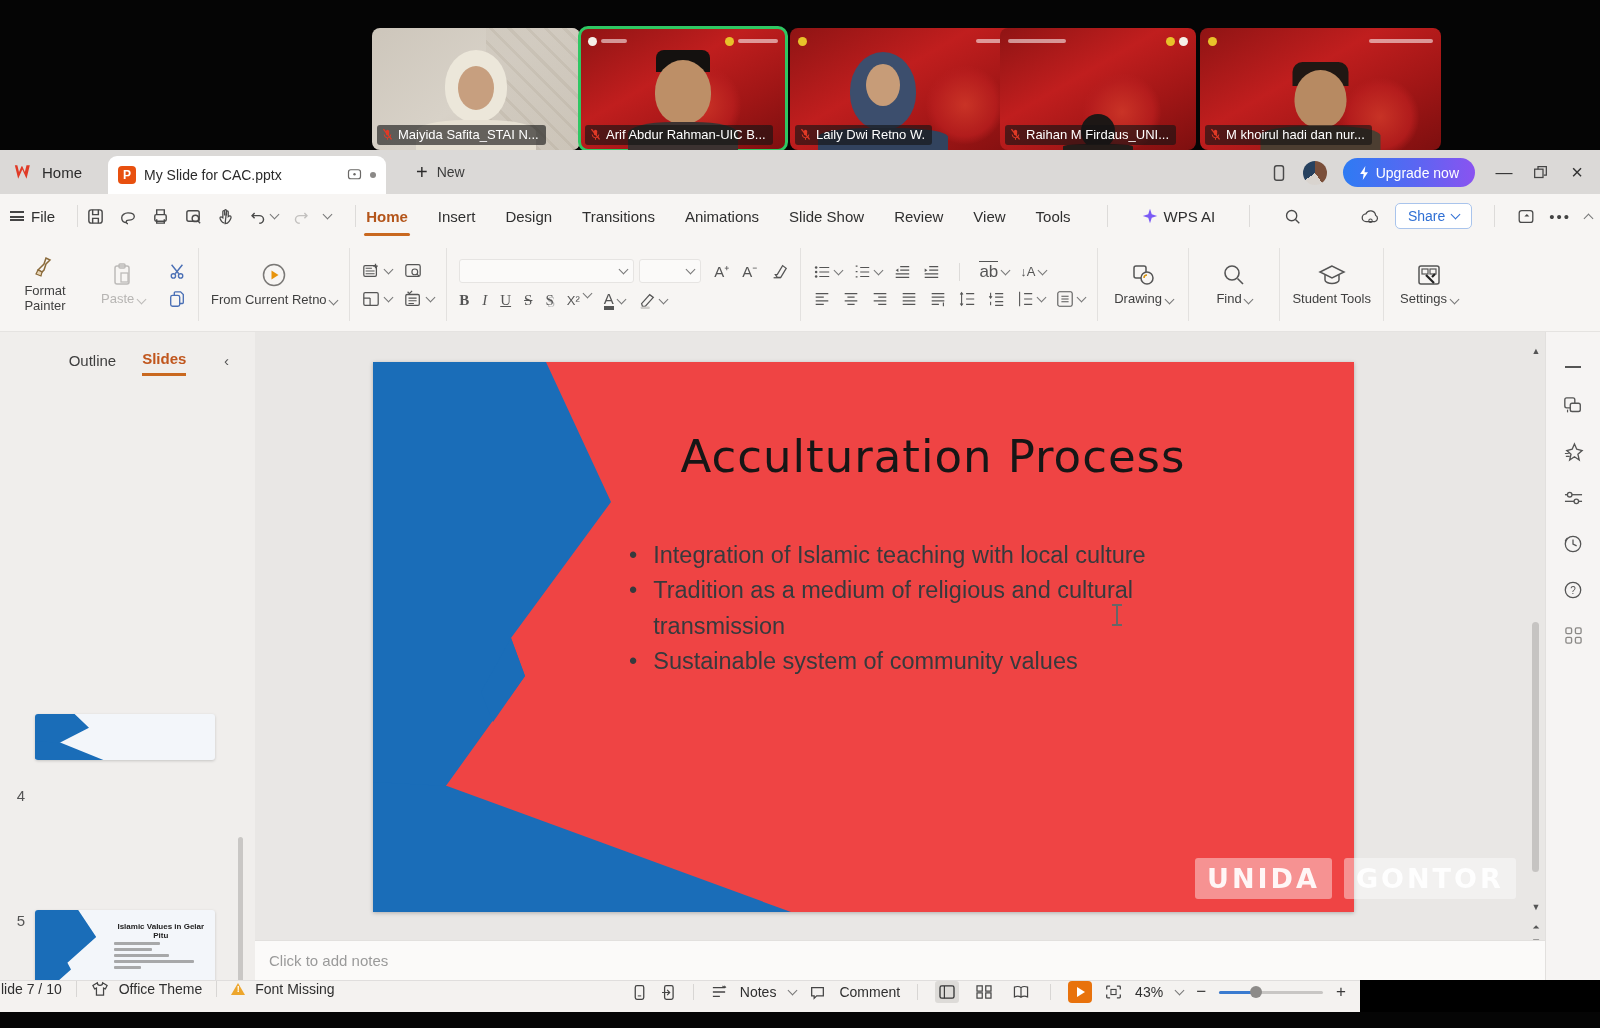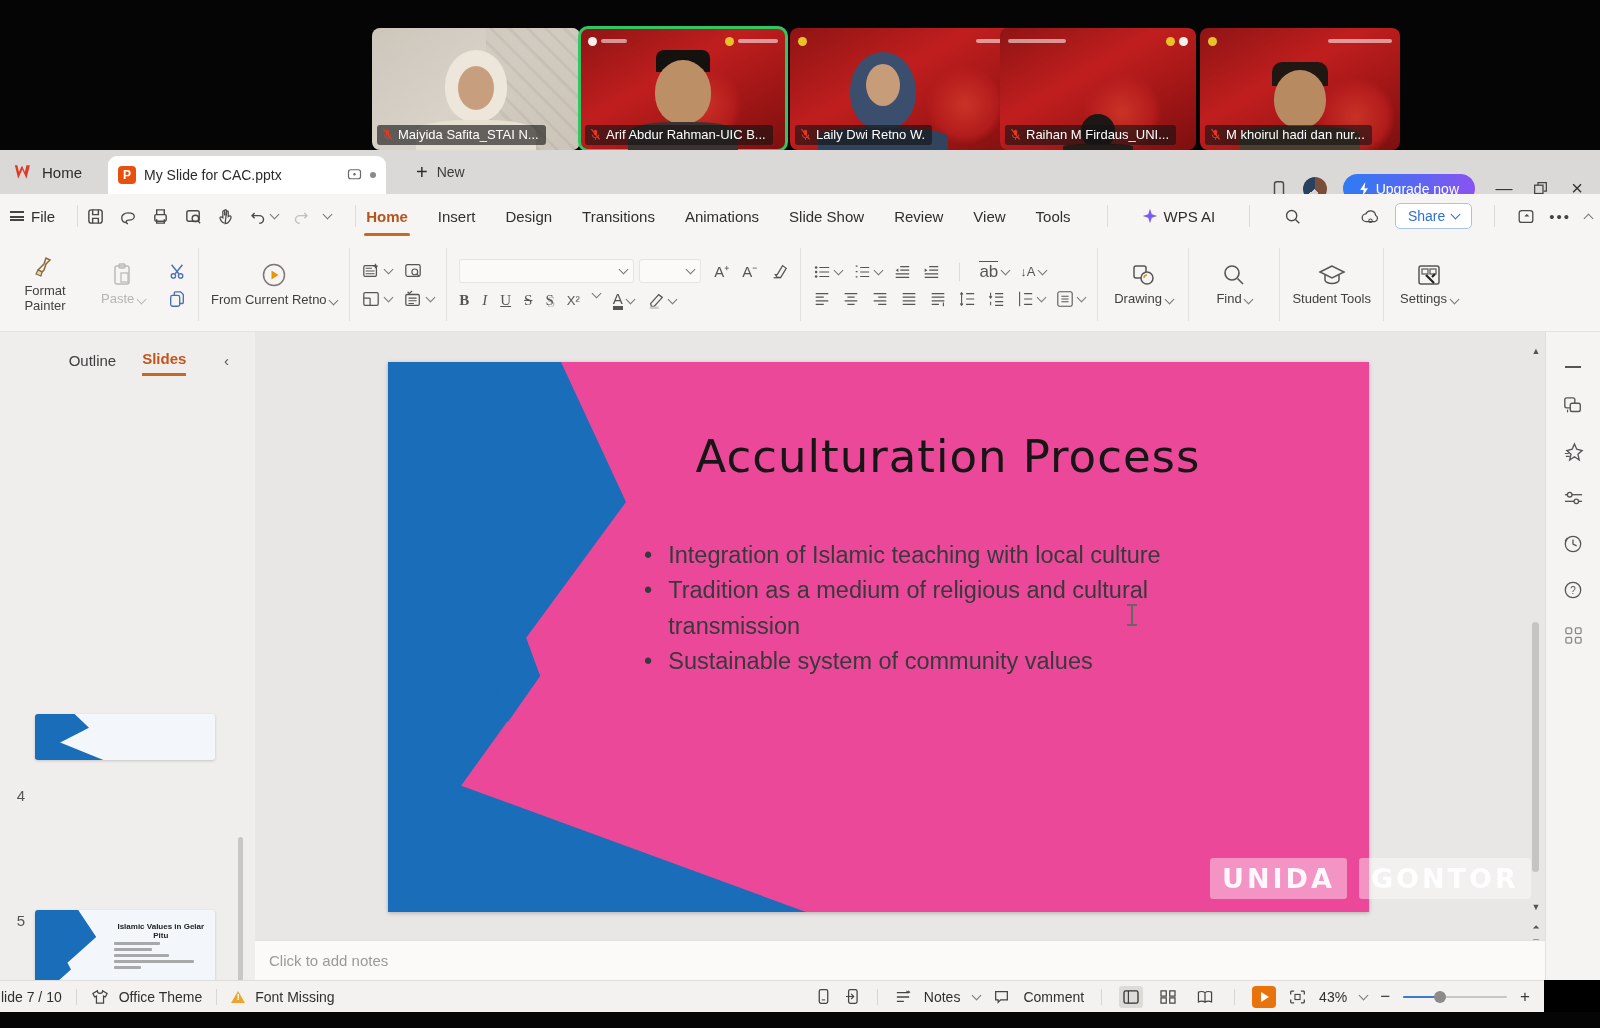--- a/index.html
+++ b/index.html
@@ -47,21 +47,21 @@
   
   #tab-bar { position:absolute; left:0; top:150px; width:1600px; height:44px; background:#dbd9d7; display:flex; align-items:flex-end; }
   .wps-home { display:flex; align-items:center; gap:8px; padding:0 26px 0 14px; height:44px; font-size:15px; color:#2b2b2b; }
   .wps-logo { width:20px; height:18px; }
   .doc-tab { display:flex; align-items:center; gap:8px; height:38px; width:278px; background:#fff; border-radius:9px 9px 0 0; padding:0 10px; }
   .ppt-icon { width:18px; height:18px; border-radius:4px; background:#e8500f; color:#fff; font-size:12px; font-weight:bold; display:flex; align-items:center; justify-content:center; }
   .doc-title { font-size:14px; color:#2b2b2b; flex:1; white-space:nowrap; overflow:hidden; }
   .tab-dot { width:6px; height:6px; border-radius:50%; background:#8b8987; }
   .new-tab { display:flex; align-items:center; gap:9px; height:44px; padding:0 16px; margin-left:14px; color:#3c3c3c; font-size:14px; }
   .plus-glyph { font-size:20px; color:#2b2b2b; line-height:1; }
-  .tbar-right { position:absolute; right:10px; top:24px; display:flex; align-items:center; gap:16px; }
+  .tbar-right { position:absolute; right:10px; top:8px; display:flex; align-items:center; gap:16px; }
   .avatar { width:24px; height:24px; border-radius:50%; background:conic-gradient(#7a4f3a 0 40%, #d9d4cf 40% 65%, #27415f 65% 100%); }
   .upgrade { display:flex; align-items:center; gap:6px; height:29px; padding:0 16px; border-radius:15px; color:#fff; font-size:14px;
              background:linear-gradient(90deg,#2e7bf3,#5a66f2 55%,#8a53f0); }
   .winbtn { font-size:17px; color:#333; width:26px; text-align:center; }
 
   
   #menu-bar { position:absolute; left:0; top:194px; width:1600px; height:44px; background:#f7f5f3; display:flex; align-items:center; font-size:15px; }
   .hamburger { width:14px; height:10px; border-top:2px solid #444; border-bottom:2px solid #444; margin:0 7px 0 10px; position:relative; }
   .hamburger::after { content:""; position:absolute; left:0; top:3px; width:100%; height:2px; background:#444; }
   .file-label { color:#2f2f2f; margin-right:14px; }
@@ -104,21 +104,21 @@
   .pane-collapse { position:absolute; right:26px; top:20px; color:#555; font-size:15px; }
   .thumb { position:absolute; left:35px; width:180px; background:#f3f6fa; border-radius:3px; box-shadow:0 1px 3px rgba(0,0,0,.18); overflow:hidden; }
   .thumb svg.chv { position:absolute; left:0; top:0; height:100%; width:40%; }
   .thumb .ttl { position:absolute; left:42%; right:4px; top:12px; text-align:center; font-size:8px; font-weight:bold; color:#222; }
   .tlines { position:absolute; left:44%; right:10px; top:32px; }
   .tlines i { display:block; height:2.5px; background:#8d8d8d; border-radius:1px; margin-bottom:3.5px; opacity:.75; }
   .thumb-num { position:absolute; left:12px; width:18px; text-align:center; font-size:15px; color:#555; }
   .side-scroll { position:absolute; left:238px; top:505px; width:5px; height:145px; background:#c9c7c5; border-radius:3px; }
 
   #canvas { position:absolute; left:255px; top:332px; width:1290px; height:608px; background:#e9e7e5; }
-  #slide { position:absolute; left:133px; top:30px; width:981px; height:550px; background:#ec4899; box-shadow:0 1px 4px rgba(0,0,0,.25); }
+  #slide { position:absolute; left:118px; top:30px; width:981px; height:550px; background:#ef4444; box-shadow:0 1px 4px rgba(0,0,0,.25); }
   #slide svg.deco { position:absolute; left:0; top:0; width:100%; height:100%; }
   .slide-title { position:absolute; left:250px; top:68px; width:620px; text-align:center; font-size:45px; font-weight:500; color:#161616;
                  font-family:"DejaVu Sans", sans-serif; letter-spacing:1px; }
   .bullets { position:absolute; left:256px; top:176px; width:620px; font-size:23.5px; color:#373a3d; line-height:1.5; }
   .brow { display:flex; gap:16px; }
   .bdot { flex:0 0 auto; }
   .caret-ibeam { position:absolute; left:738px; top:242px; width:12px; height:22px; color:#555; }
   .caret-ibeam::before { content:""; position:absolute; left:5px; top:0; bottom:0; width:1.5px; background:#666; }
   .caret-ibeam::after { content:""; position:absolute; left:1px; right:1px; top:0; height:1.5px; background:#666; box-shadow:0 20px 0 #666; }
   .watermark { position:absolute; left:822px; top:496px; display:flex; gap:12px; z-index:3; }
@@ -129,22 +129,22 @@
   .v-thumb { position:absolute; left:3px; top:282px; width:7px; height:250px; background:#c6c4c2; border-radius:4px; }
 
   #notes-bar { position:absolute; left:255px; top:940px; width:1290px; height:40px; background:#fbfaf9; border-top:1px solid #e2e0de; display:flex; align-items:center; }
   .notes-ph { color:#9a9a9a; font-size:15px; margin-left:14px; }
 
   #right-panel { position:absolute; left:1545px; top:332px; width:55px; height:648px; background:#f6f4f3; border-left:1px solid #e2e0de;
                  display:flex; flex-direction:column; align-items:center; gap:26px; padding-top:32px; }
   #right-panel svg { display:block; }
 
   
-  #status-bar { position:absolute; left:0; top:980px; width:1544px; height:32px; background:#f4f2f0; border-top:1px solid #e0dedd;
-                display:flex; align-items:center; font-size:14px; color:#2f2f2f; }
+  #status-bar { position:absolute; left:0; top:980px; width:1360px; height:32px; background:#f4f2f0; border-top:1px solid #e0dedd;
+                display:flex; align-items:flex-start; font-size:14px; color:#2f2f2f; }
   .sb-left { display:flex; align-items:center; gap:10px; }
   .sb-right { position:absolute; right:14px; display:flex; align-items:center; gap:13px; }
   .sdiv { width:1px; height:16px; background:#d8d6d4; margin:0 4px; }
   .warn-tri { width:0; height:0; border-left:7px solid transparent; border-right:7px solid transparent; border-bottom:12px solid #eda62c; position:relative; }
   .warn-tri::after { content:"!"; position:absolute; left:-1.5px; top:1px; font-size:9px; color:#fff; font-weight:bold; }
   .view-ic { width:24px; height:22px; display:flex; align-items:center; justify-content:center; border-radius:3px; }
   .view-ic.sel { background:#dddbd8; }
   .play-btn { width:24px; height:22px; border-radius:4px; background:#e8720c; display:flex; align-items:center; justify-content:center; }
   .play-btn::after { content:""; width:0; height:0; border-left:8px solid #fff; border-top:5px solid transparent; border-bottom:5px solid transparent; margin-left:2px; }
   .zoom-slider { display:flex; align-items:center; gap:0; width:104px; height:12px; position:relative; }
@@ -233,21 +233,21 @@
       </div>
     <div class="name-tag">
       <svg class="mic" width="13" height="13" viewBox="0 0 16 16">
           <rect x="6" y="2" width="4" height="7" rx="2" fill="#e03a26"></rect>
           <path d="M4 8a4 4 0 0 0 8 0M8 12v2.5" stroke="#e03a26" stroke-width="1.2" fill="none"></path>
           <line x1="3" y1="1.5" x2="13" y2="14" stroke="#e03a26" stroke-width="1.6"></line>
         </svg>
       <span>Raihan M Firdaus_UNI...</span>
     </div>
   </div>
-  <div class="tile t6" style="left:1200px;width:200px;">
+  <div class="tile t6" style="left:1200px;width:241px;">
     <div class="banner">
         <span class="dot" style="background:#e8c22a"></span>
         <span style="flex:1"></span>
         <span class="hdr-line" style="width:64px"></span>
       </div>
     <div class="sun" style="left:58%;top:40%"></div>
     <div class="person">
         <span class="hair"></span>
         <span class="head"></span>
         <span class="torso"></span>
@@ -471,21 +471,21 @@
             <path d="M8 14L14 4l4 3-6 10H8l-2-3z" fill="none" stroke="#555" stroke-width="1.4"></path>
             <line x1="4" y1="17.5" x2="12" y2="17.5" stroke="#555" stroke-width="1.4"></line>
           </svg>
       </div>
       <div class="fmt-row">
         <b class="glyphbtn">B</b>
         <i class="glyphbtn">I</i>
         <u class="glyphbtn">U</u>
         <s class="glyphbtn">S</s>
         <span class="glyphbtn" style="text-shadow:1.5px 1.5px 0 #bbb">S</span>
-        <span style="display:flex;gap:13px;align-items:flex-start">
+        <span style="display:flex;gap:4px;align-items:flex-start">
             <span class="glyphbtn sans" style="font-size:13px">X²</span>
             <span class="chev"></span>
           </span>
         <span style="display:flex;gap:4px;align-items:center">
             <span class="glyphbtn sans" style="border-bottom:4px solid #555;line-height:1">A</span>
             <span class="chev"></span>
           </span>
         <span style="display:flex;gap:4px;align-items:center">
           <svg class="icon16" viewBox="0 0 20 20">
               <path d="M4 13L13 3l4 3-9 10H5z" fill="none" stroke="#555" stroke-width="1.4"></path>

